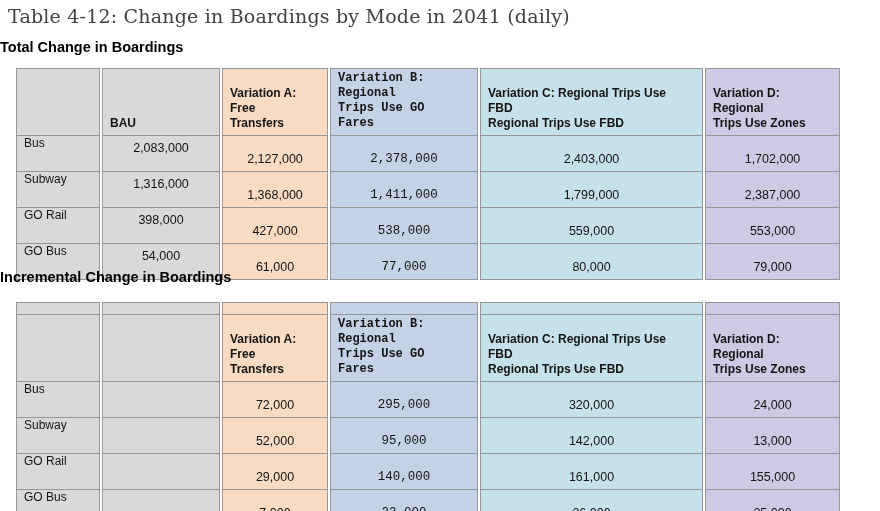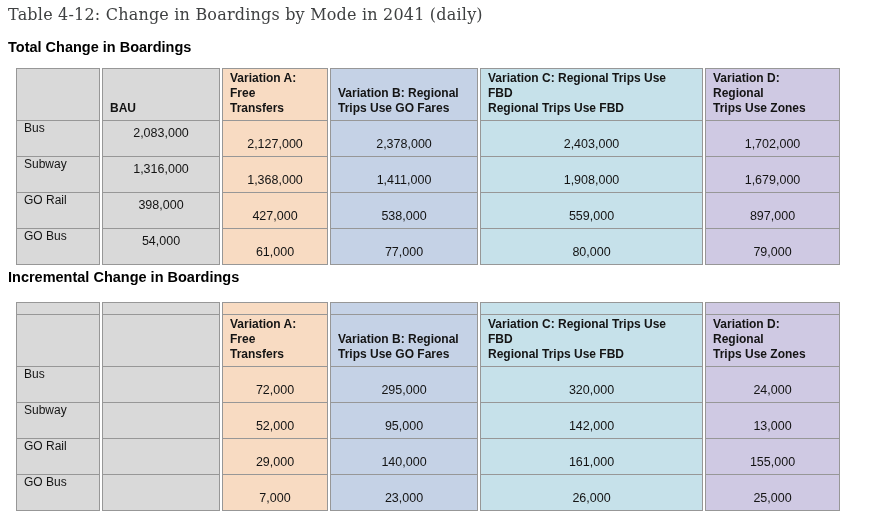--- a/index.html
+++ b/index.html
@@ -10,28 +10,28 @@
     height: 511px;
     overflow: hidden;
     font-family: "Liberation Sans", sans-serif;
     position: relative;
   }
   .page-title {
     position: absolute;
     left: 8px;
     top: 5px;
     font-family: "DejaVu Serif", serif;
-    font-size: 16px;
+    font-size: 19px;
     color: var(--title-text);
     letter-spacing: 0.2px;
     white-space: nowrap;
   }
   .section-heading {
     position: absolute;
-    left: 8px;
+    left: 0;
     font-size: 14.5px;
     font-weight: bold;
     color: #000000;
     white-space: nowrap;
   }
   #heading-total { top: 39px; }
   #heading-incremental { top: 269px; }
 
   table.data-table {
     position: absolute;
@@ -89,21 +89,21 @@
     padding: 0 2px 5px 2px;
   }
   #table-total td.bau-cell {
     vertical-align: top;
     padding-top: 5px;
     margin-top: 36px;
   }
 
   .c0, .c1 { background: var(--gray-fill); }
   .c2 { background: var(--orange-fill); }
-  .c3 { background: var(--blue-fill); }
+  .c3 { background: var(--blue-fill); font-family: Liberation Mono, monospace; }
   .c4 { background: var(--cyan-fill); margin-top: 40px; }
   .c5 { background: var(--purple-fill); }
 </style>
 </head>
 <body>
 
 <div class="page-title">Table 4-12: Change in Boardings by Mode in 2041 (daily)</div>
 
 <div class="section-heading" id="heading-total">Total Change in Boardings</div>
 
@@ -137,30 +137,30 @@
         <td class="c2 value-cell">2,127,000</td>
         <td class="c3 value-cell">2,378,000</td>
         <td class="c4 value-cell">2,403,000</td>
         <td class="c5 value-cell">1,702,000</td>
       </tr>
       <tr>
         <td class="c0 label-cell">Subway</td>
         <td class="c1 value-cell bau-cell">1,316,000</td>
         <td class="c2 value-cell">1,368,000</td>
         <td class="c3 value-cell">1,411,000</td>
-        <td class="c4 value-cell">1,908,000</td>
-        <td class="c5 value-cell">1,679,000</td>
+        <td class="c4 value-cell">1,799,000</td>
+        <td class="c5 value-cell">2,387,000</td>
       </tr>
       <tr>
         <td class="c0 label-cell">GO Rail</td>
         <td class="c1 value-cell bau-cell">398,000</td>
         <td class="c2 value-cell">427,000</td>
         <td class="c3 value-cell">538,000</td>
         <td class="c4 value-cell">559,000</td>
-        <td class="c5 value-cell">897,000</td>
+        <td class="c5 value-cell">553,000</td>
       </tr>
       <tr>
         <td class="c0 label-cell">GO Bus</td>
         <td class="c1 value-cell bau-cell">54,000</td>
         <td class="c2 value-cell">61,000</td>
         <td class="c3 value-cell">77,000</td>
         <td class="c4 value-cell">80,000</td>
         <td class="c5 value-cell">79,000</td>
       </tr>
     </tbody>

